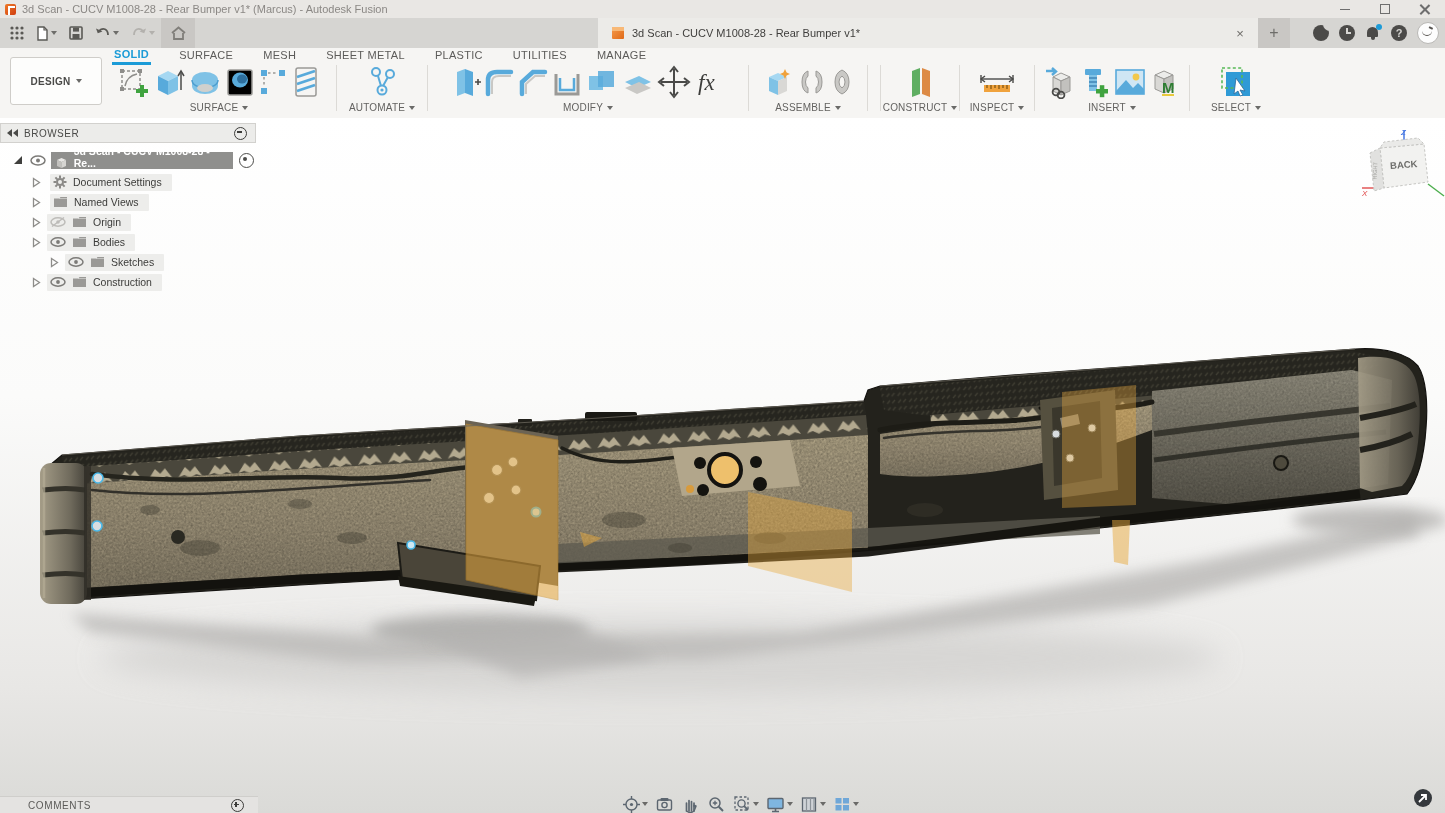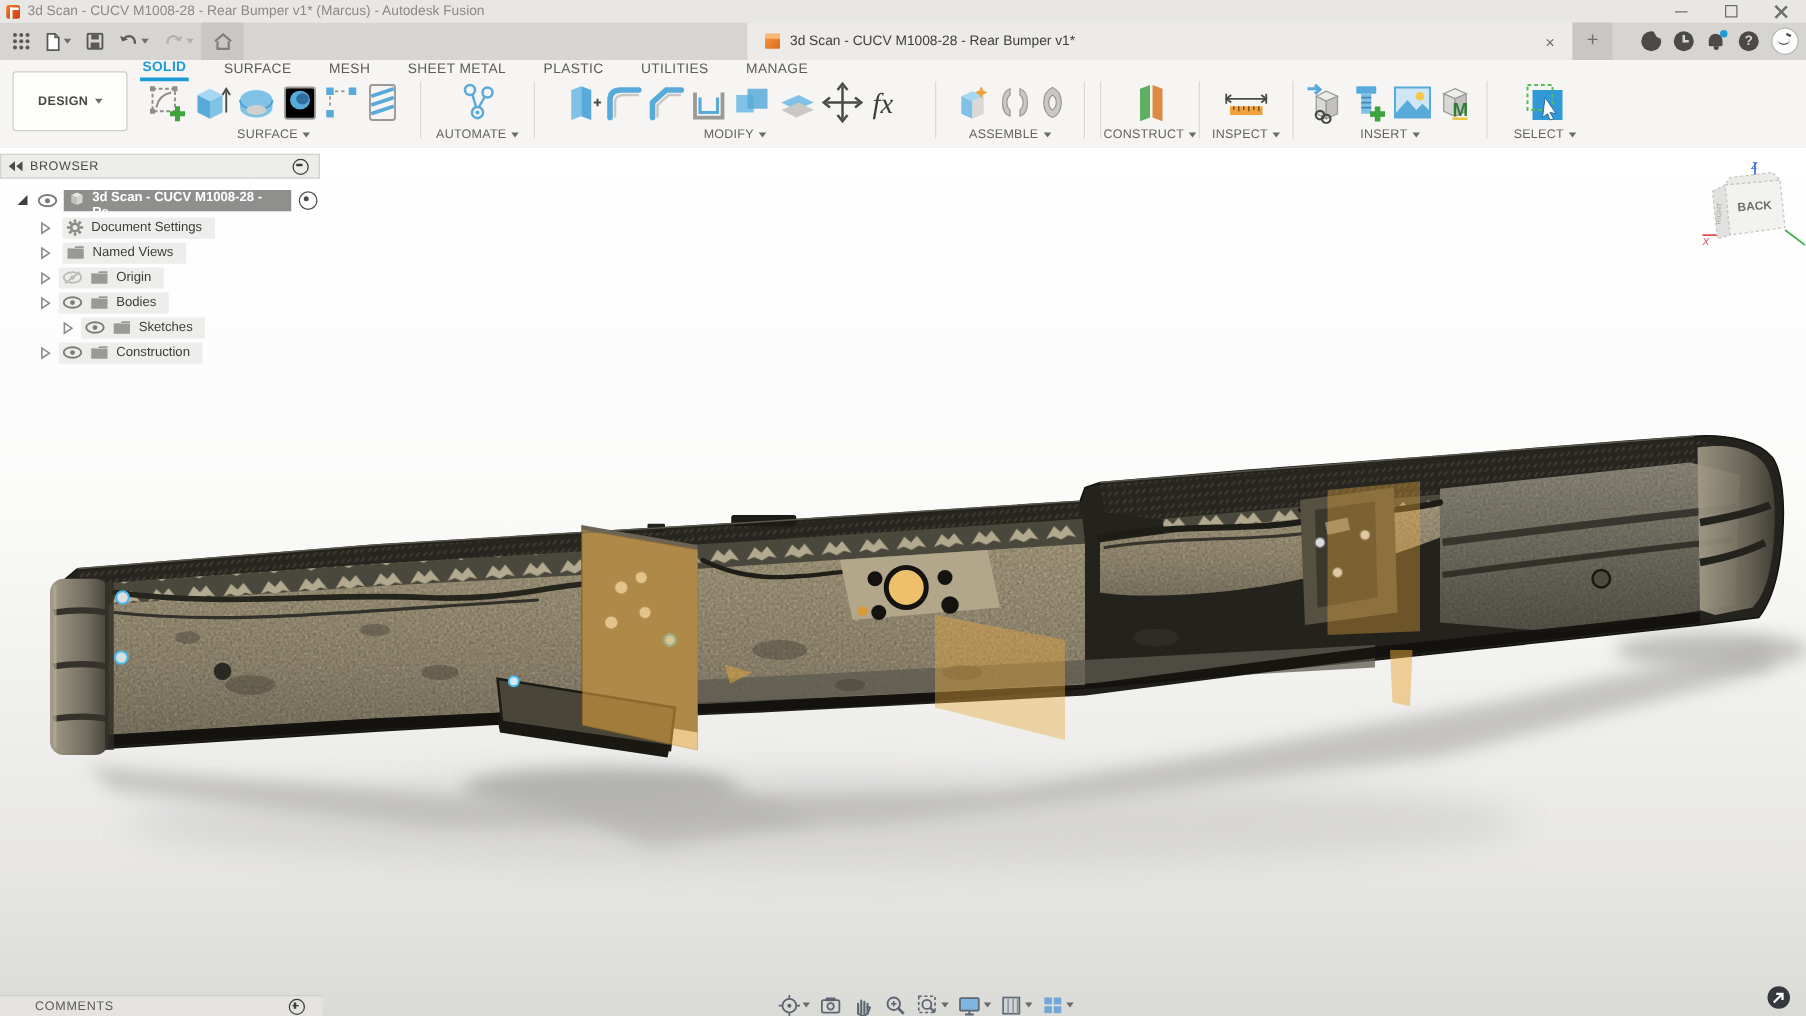--- a/index.html
+++ b/index.html
@@ -74,21 +74,21 @@
   #browser-header{height:18px;background:#ececea;border:1px solid #d2d1ce;display:flex;align-items:center;
       font-size:10px;color:#4a4a48;letter-spacing:.5px;}
   .chev-left{width:0;height:0;border-top:4px solid transparent;border-bottom:4px solid transparent;border-right:5px solid #4a4a48;}
   #collapse-ic{display:flex;gap:1px;margin:0 6px 0 6px;}
   .circle-btn{width:11px;height:11px;border:1.5px solid #3c3c3a;border-radius:50%;position:relative;margin-left:auto;margin-right:8px;}
   .circle-btn::after{content:"";position:absolute;left:1.5px;top:3.5px;width:5px;height:1.5px;background:#3c3c3a;}
   .circle-btn.plus::before{content:"";position:absolute;left:3.2px;top:1.7px;width:1.5px;height:5px;background:#3c3c3a;}
   .brow{position:absolute;height:18px;display:flex;align-items:center;font-size:10.5px;color:#3c3c3a;}
   .tri-open{width:0;height:0;border-bottom:8px solid #3f3f3d;border-left:8px solid transparent;}
   .pill{background:#ededeb;border-radius:1px;display:flex;align-items:center;height:17px;padding:0 10px 0 3px;gap:6px;}
-  #root-box{background:#8f8f8d;color:#fff;font-weight:bold;height:17px;display:flex;align-items:flex-start;
+  #root-box{background:#8f8f8d;color:#fff;font-weight:bold;height:17px;display:flex;align-items:flex-end;
       width:176px;padding:0 2px 0 4px;gap:6px;font-size:10.5px;}
   .radio{width:13px;height:13px;border-radius:50%;background:#fff;border:1.5px solid #4c4c4a;position:relative;}
   .radio::after{content:"";position:absolute;left:3px;top:3px;width:4px;height:4px;border-radius:50%;background:#4c4c4a;}
   
   #comments{position:absolute;left:0;top:678px;width:258px;height:17px;background:#e4e3e1;border-top:1px solid #cfcecb;
       display:flex;align-items:center;font-size:10px;color:#5c5b59;letter-spacing:.6px;}
   #navbar{position:absolute;left:620px;top:676px;height:20px;display:flex;align-items:center;gap:3px;}
   .nav-item{display:flex;align-items:center;gap:1px;padding:0 2px;}
   #help-fab{position:absolute;left:1414px;top:671px;width:18px;height:18px;border-radius:50%;background:#35393d;
       display:flex;align-items:center;justify-content:center;}

